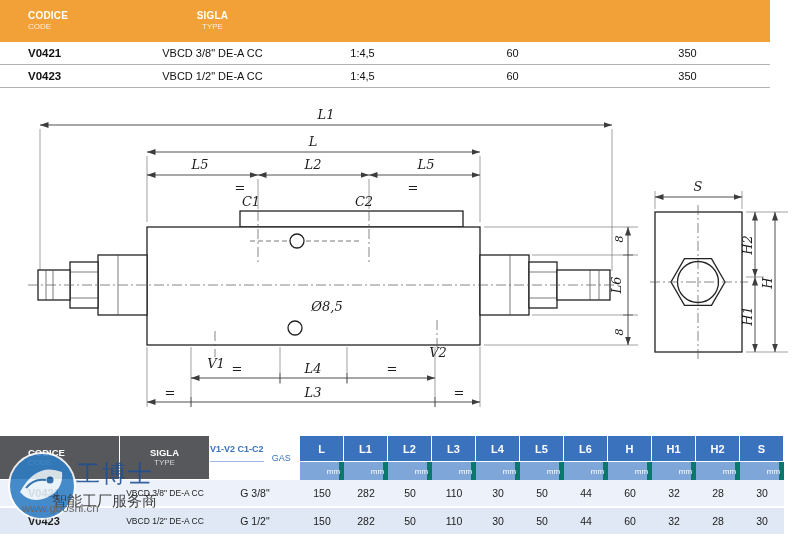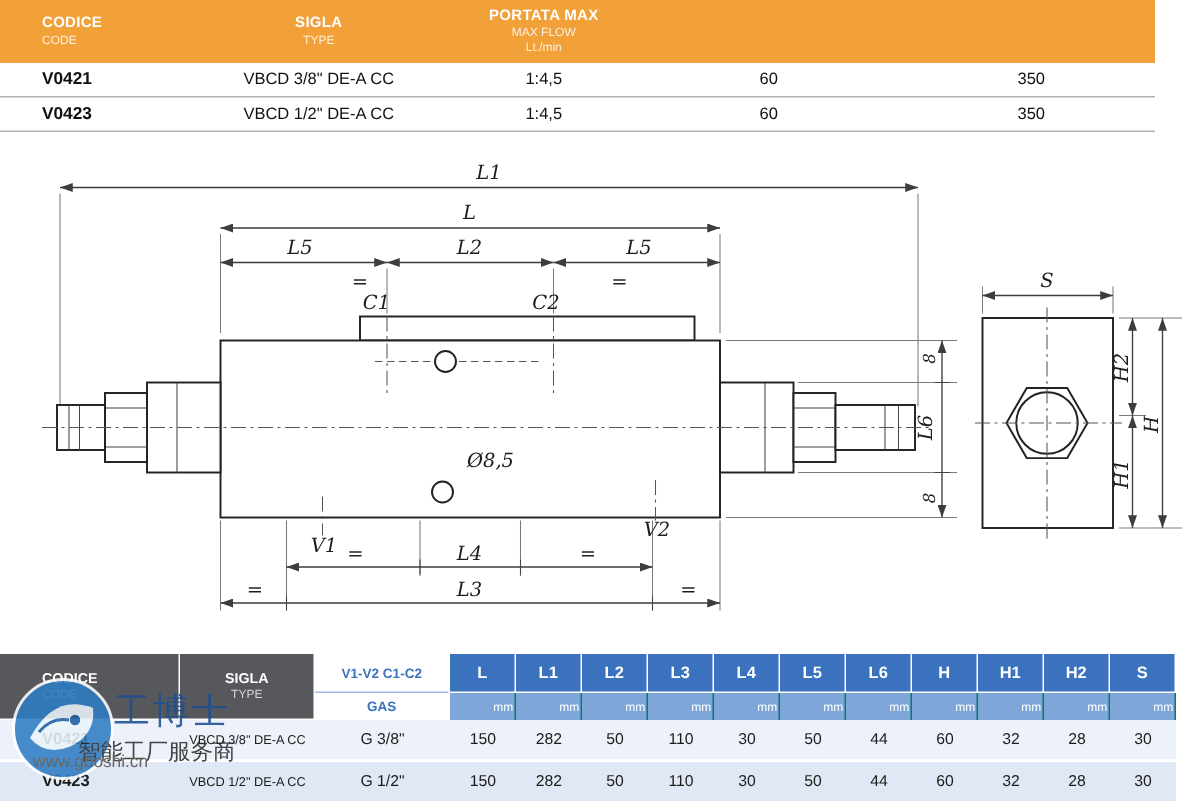--- a/index.html
+++ b/index.html
@@ -50,34 +50,34 @@
     background:#56585C; color:#fff; grid-row:1/3;
     display:flex; flex-direction:column; justify-content:center;
     border-right:1px solid #fff; border-bottom:1px solid #fff; line-height:1.25;
   }
   .bt-dark .hit { font-size:9.5px; font-weight:bold; }
   .bt-dark .hen { font-size:8px; color:#d6d6d6; }
   .bt-dark.codice { align-items:flex-start; padding-left:28px; }
   .bt-dark.sigla  { align-items:center; text-align:center; }
   .bt-gas-h {
     grid-row:1/3; background:#fff; color:#3A72BE;
-    display:flex; flex-direction:column;
+    display:flex; flex-direction:row;
     border-right:1px solid #fff; border-bottom:1px solid #fff;
   }
   .bt-gas-top { height:25px; display:flex; align-items:center; justify-content:center; font-size:9px; font-weight:bold; border-bottom:1px solid #9dbbe0; }
-  .bt-gas-bot { flex:1; display:flex; align-items:center; justify-content:center; font-size:9px; font-weight:bold; }
+  .bt-gas-bot { flex:1; display:flex; align-items:center; justify-content:center; font-size:9px; font-weight:normal; }
   .bt-h {
     background:#3A72BE; color:#fff; font-size:11px; font-weight:bold;
     display:flex; align-items:center; justify-content:center;
     border-right:1px solid #fff; border-bottom:1px solid #fff;
   }
   .bt-mm {
     background:#7FA6D9; color:#fff; font-size:8px;
     display:flex; align-items:center; justify-content:center;
-    border-right:1px solid #0f766e;
+    border-right:5px solid #0f766e;
     padding-left:28px;
   }
   .bt-cell {
     display:flex; align-items:center; justify-content:center;
     font-size:10.5px; color:#1c1c1c; border-bottom:2px solid #fff;
   }
   .row-a { background:#edf2fa; }
   .row-b { background:#dfe8f4; }
   .bt-code { justify-content:flex-start; padding-left:28px; font-weight:bold; font-size:11px; }
   .bt-type { font-size:8.5px; text-align:center; }
@@ -96,25 +96,20 @@
 
   <div class="top-table">
     <div class="tt-header">
       <div class="tt-hcell first">
         <span class="tt-it">CODICE</span>
         <span class="tt-en">CODE</span>
       </div>
       <div class="tt-hcell">
         <span class="tt-it">SIGLA</span>
         <span class="tt-en">TYPE</span>
-      </div>
-      <div class="tt-hcell">
-        <span class="tt-it">PORTATA MAX</span>
-        <span class="tt-en">MAX FLOW</span>
-        <span class="tt-unit">Lt./min</span>
       </div>
     </div>
     <div class="tt-row">
       <div class="tt-code">V0421</div>
       <div class="tt-cell">VBCD 3/8" DE-A CC</div>
       <div class="tt-cell">1:4,5</div>
       <div class="tt-cell">60</div>
       <div class="tt-cell">350</div>
     </div>
     <div class="tt-row">

